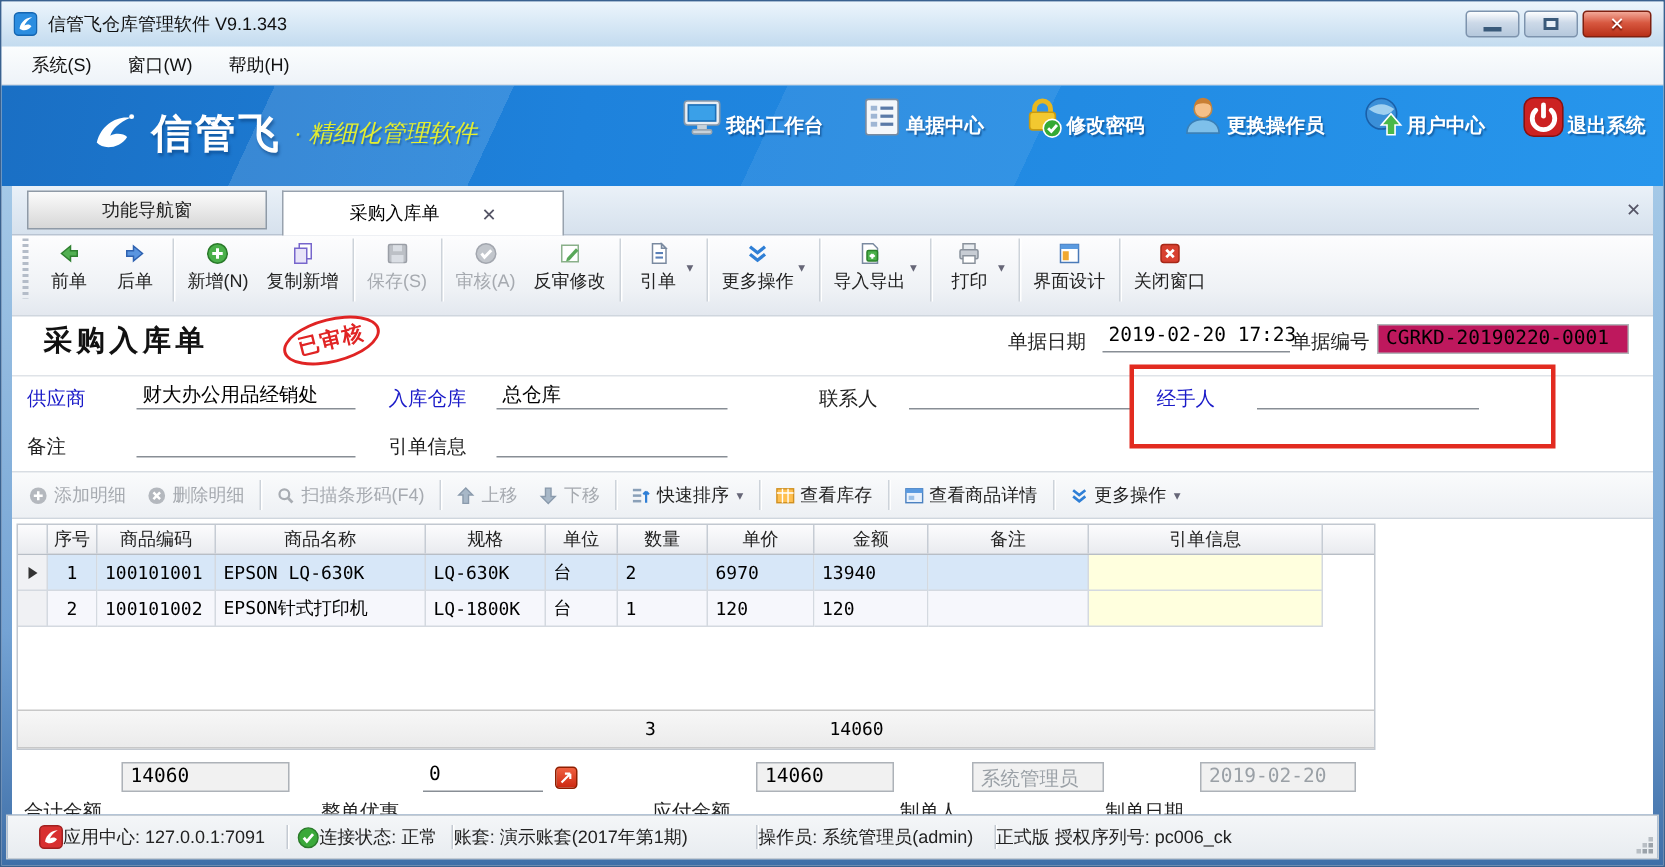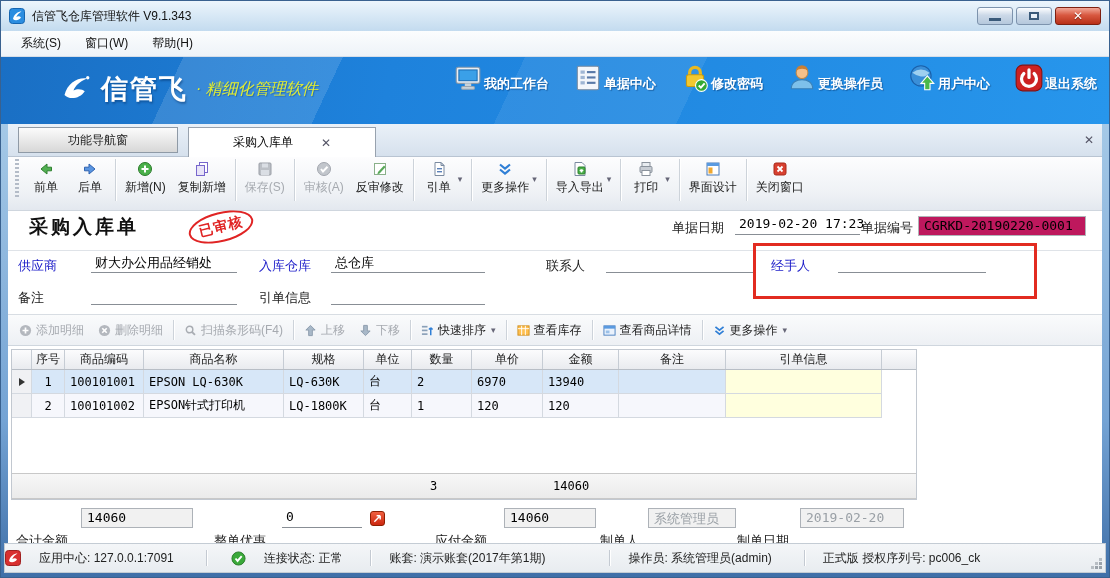--- a/index.html
+++ b/index.html
@@ -97,21 +97,21 @@
 
 .f-label{position:absolute;top:408px;font-size:13px;color:#222;white-space:nowrap}
 .f-box{position:absolute;top:384px;height:20px;background:#f1f1f1;border:1px solid #adb2b8;font-size:13px;
   padding:1px 5px;font-family:"DejaVu Sans Mono","DejaVu Sans",monospace;color:#000;white-space:nowrap}
 .f-box.gray{color:#9aa0a6}
 .f-uline{position:absolute;top:385px;height:19px;border-bottom:1px solid #888e95;font-size:13px;padding:0 4px;
   font-family:"DejaVu Sans Mono","DejaVu Sans",monospace;color:#000}
 .disc-btn{position:absolute;left:362px;top:387px;width:15px;height:15px;border-radius:3px;border:1px solid #8e1e00;
   background:linear-gradient(180deg,#f06040,#cc2810);display:flex;align-items:center;justify-content:center;cursor:pointer}
 
-.statusbar{height:30px;margin:0 3px;display:flex;align-items:center;gap:18px;padding:0 0;font-size:12px;color:#222;
+.statusbar{height:30px;margin:0 3px;display:flex;align-items:center;gap:0;padding:0 21px;font-size:12px;color:#222;
   background:linear-gradient(180deg,#f4f6f8,#e8ecf0);border:1px solid #c4ccd4;position:relative}
 .sb-sep{width:1px;height:16px;background:#c4cad2;box-shadow:1px 0 0 #fff}
 .sb-item{white-space:nowrap}
 .sb-grip{position:absolute;right:3px;bottom:3px;width:3px;height:3px;background:#9aa2aa;
   box-shadow:-4px 0 0 #9aa2aa,0 -4px 0 #9aa2aa,-8px 0 0 #b8bec4,0 -8px 0 #b8bec4,-4px -4px 0 #b8bec4;cursor:nwse-resize}
 svg{display:block}
 </style>
 </head>
 <body>
 

